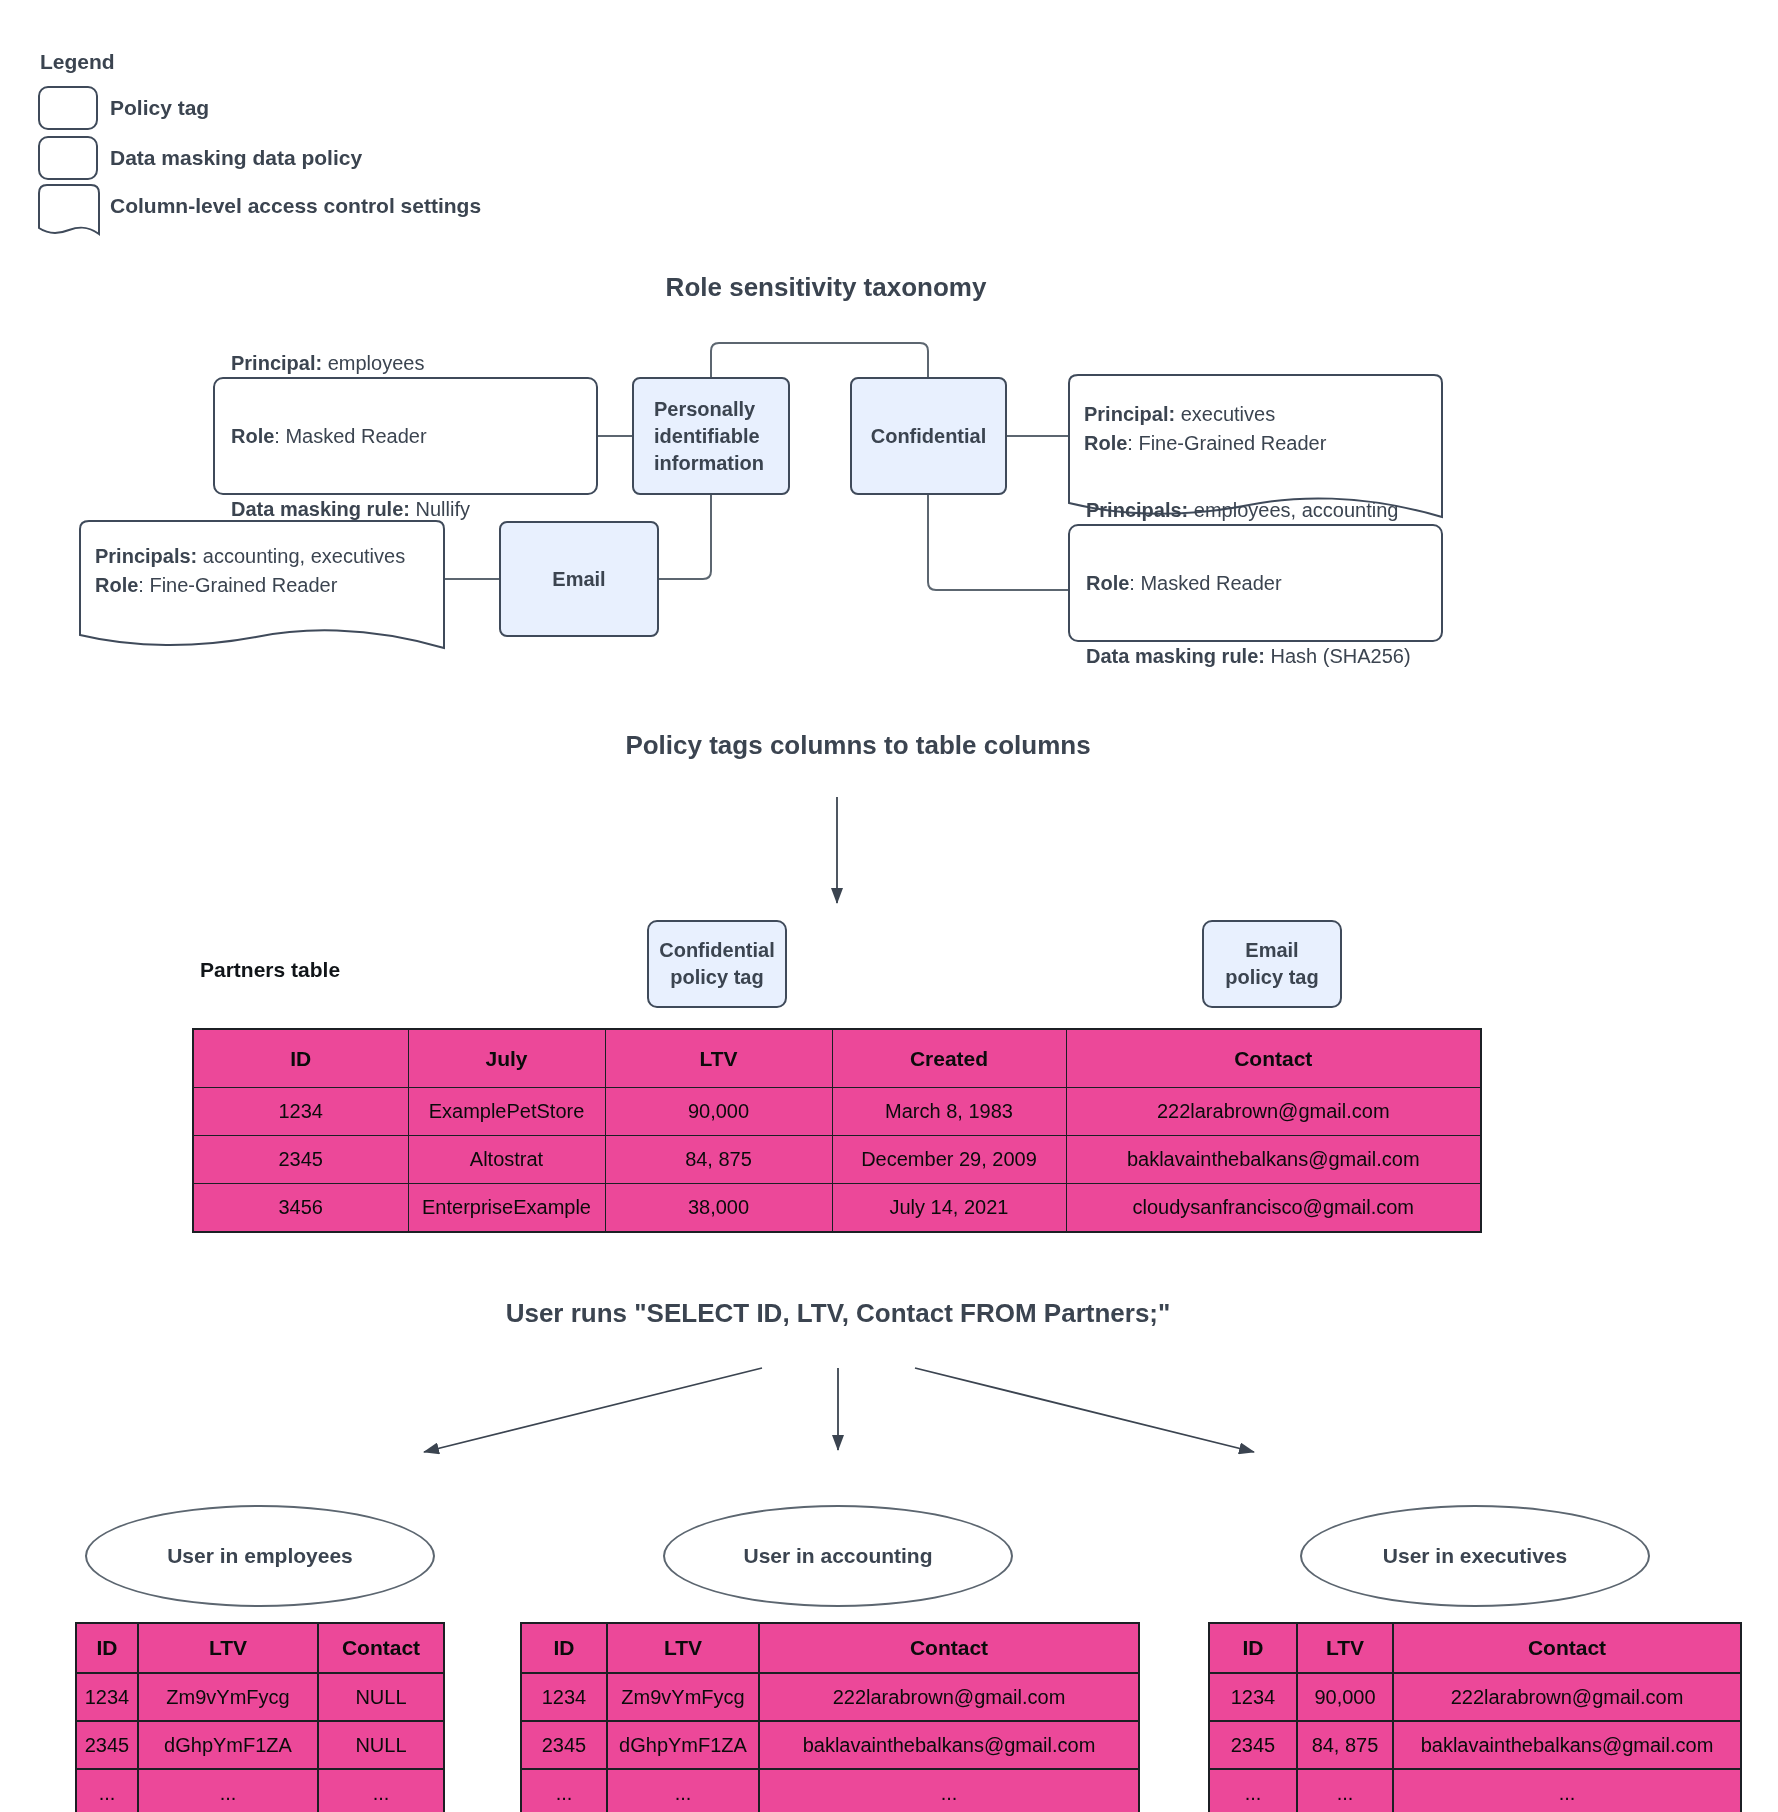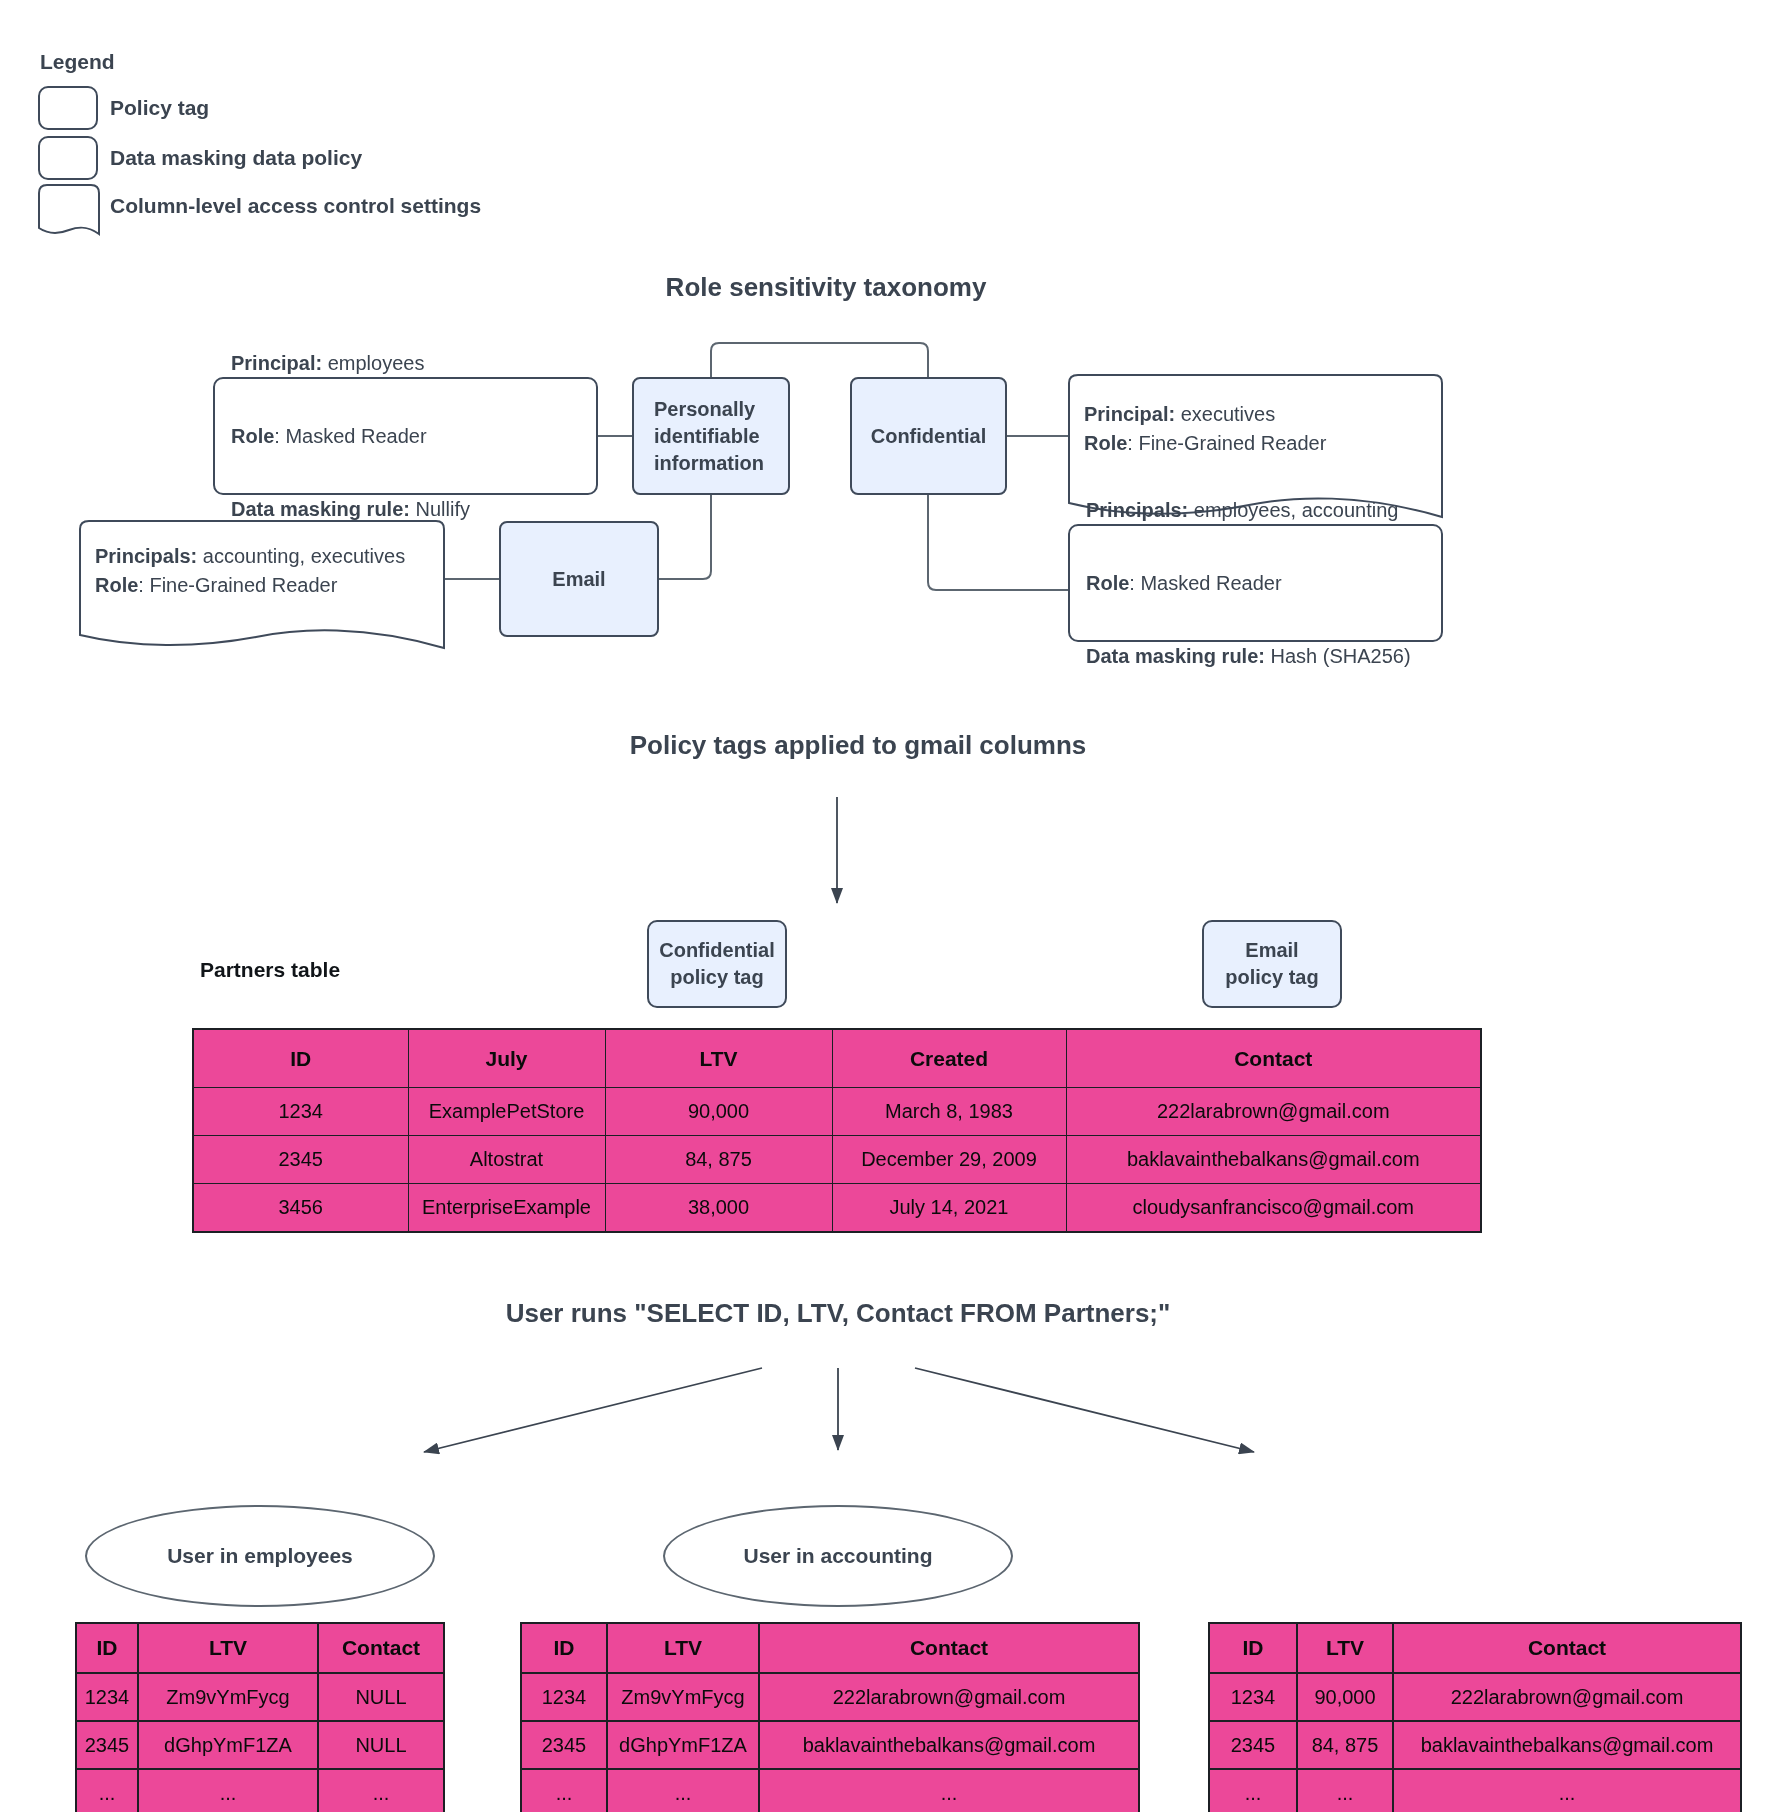--- a/index.html
+++ b/index.html
@@ -116,21 +116,21 @@
     <div class="dtxt" style="padding-top:22px;">
       <div class="prow"><b>Principals:</b><span> accounting, executives</span></div>
       <div class="prow"><b>Role</b><span>: Fine-Grained Reader</span></div>
     </div>
   </div>
 
   <div class="box blue r8 vc cc" style="left:499px;top:521px;width:160px;height:116px;">
     <div class="nodetxt">Email</div>
   </div>
 
-  <div class="title" style="left:458px;top:730px;width:800px;">Policy tags applied to gmail columns</div>
+  <div class="title" style="left:458px;top:730px;width:800px;">Policy tags columns to table columns</div>
 
   <div class="tbl-label" style="left:200px;top:958px;">Partners table</div>
 
   <div class="badge" style="left:647px;top:920px;width:140px;height:88px;">Confidential
 policy tag</div>
   <div class="badge" style="left:1202px;top:920px;width:140px;height:88px;">Email
 policy tag</div>
 
   <table class="ptable" style="left:192px;top:1008px;width:1288px;">
     <colgroup>
@@ -169,20 +169,21 @@
       <td>July 14, 2021</td>
       <td>cloudysanfrancisco@gmail.com</td>
     </tr>
   </tbody>
     </table>
 
   <div class="title" style="left:338px;top:1298px;width:1000px;">User runs "SELECT ID, LTV, Contact FROM Partners;"</div>
 
   <div class="oval" style="left:85px;top:1505px;width:350px;height:102px;">User in employees</div>
   <div class="oval" style="left:663px;top:1505px;width:350px;height:102px;">User in accounting</div>
+  <div class="oval" style="left:1300px;top:1505px;width:350px;height:102px;">User in executives</div>
 
   <table class="rtable" style="left:75px;top:1602px;width:368px;">
     <colgroup>
         <col style="width:62px">
         <col style="width:180px">
         <col style="width:126px">
       </colgroup>
     <tbody>
         <tr>
       <th>ID</th>

